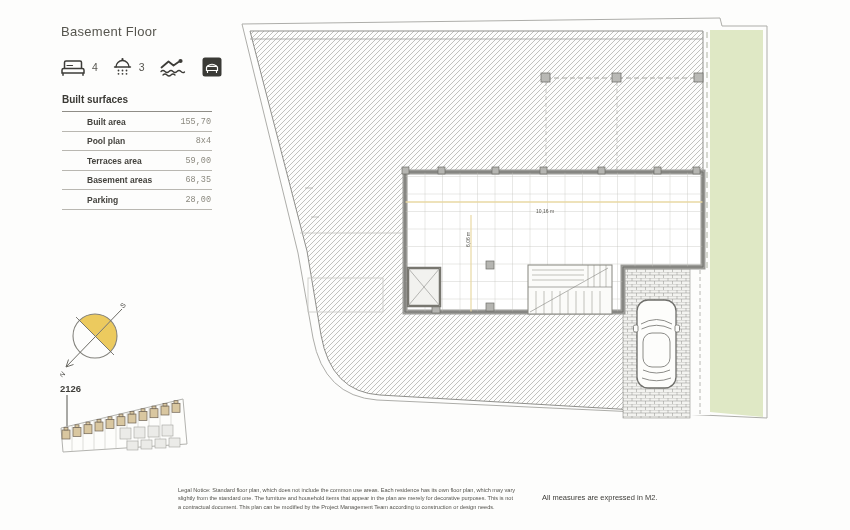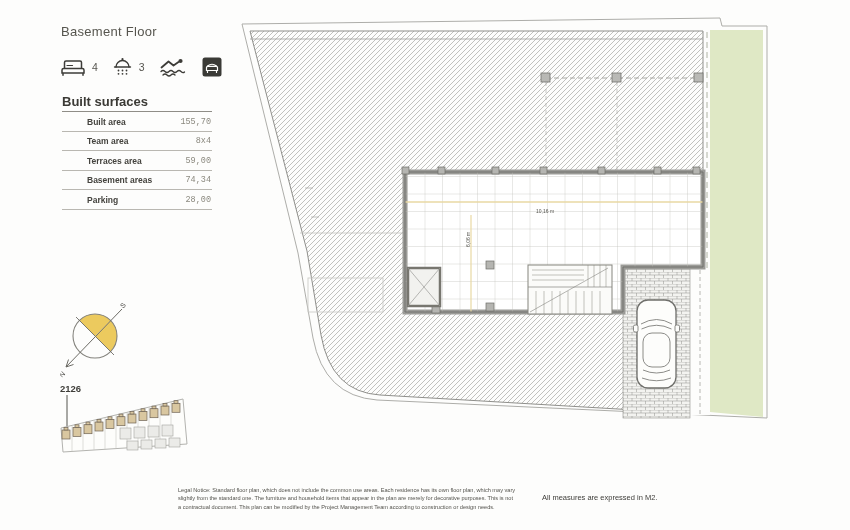--- a/index.html
+++ b/index.html
@@ -4,21 +4,21 @@
 <style>
   html,body{margin:0;padding:0;background:#fff;}
   .sheet{position:relative;width:850px;height:530px;background:#fdfdfc;overflow:hidden;
          font-family:"Liberation Sans",sans-serif;color:#4a4944;}
   .abs{position:absolute;}
   
   .title{left:61px;top:24px;font-size:13px;letter-spacing:.3px;color:#56554e;}
   .features{left:60px;top:57px;display:flex;align-items:center;gap:6px;color:#3d3c38;}
   .feat-num{font-size:10.5px;color:#55544e;margin-right:2px;}
   .ml6{margin-left:6px;} .ml10{margin-left:10px;}
-  .bs-head{left:62px;top:94px;font-size:13px;font-weight:bold;color:#3b3a35;}
+  .bs-head{left:62px;top:94px;font-size:10px;font-weight:bold;color:#3b3a35;}
   .table{left:62px;top:111px;width:150px;}
   .t-row{display:flex;justify-content:space-between;align-items:center;
          border-top:1px solid #b9b7b1;padding:4.5px 1px 4px 1px;}
   .t-row:first-child{border-top:1px solid #8f8d87;}
   .t-row:last-child{border-bottom:1px solid #b9b7b1;}
   .t-label{font-size:8.5px;font-weight:bold;color:#45443f;padding-left:24px;}
   .t-value{font-size:8.5px;color:#8b897f;font-family:Liberation Mono, monospace;}
   
   .plan{left:233px;top:2px;}
   .compass{left:60px;top:298px;}
@@ -77,30 +77,30 @@
   </div>
 
   <div class="abs bs-head">Built surfaces</div>
 
   <div class="abs table">
     <div class="t-row">
       <span class="t-label">Built area</span>
       <span class="t-value">155,70</span>
     </div>
     <div class="t-row">
-      <span class="t-label">Team area</span>
+      <span class="t-label">Pool plan</span>
       <span class="t-value">8x4</span>
     </div>
     <div class="t-row">
       <span class="t-label">Terraces area</span>
       <span class="t-value">59,00</span>
     </div>
     <div class="t-row">
       <span class="t-label">Basement areas</span>
-      <span class="t-value">74,34</span>
+      <span class="t-value">68,35</span>
     </div>
     <div class="t-row">
       <span class="t-label">Parking</span>
       <span class="t-value">28,00</span>
     </div>
   </div>
 
   <svg class="abs compass" width="72" height="82" viewBox="0 0 72 82">
     <path d="M35,38 L19.4,22.4 A22,22 0 0 1 50.6,22.4 Z" fill="#ecca5e"></path>
     <path d="M35,38 L50.6,22.4 A22,22 0 0 1 50.6,53.6 Z" fill="#ecca5e"></path>

